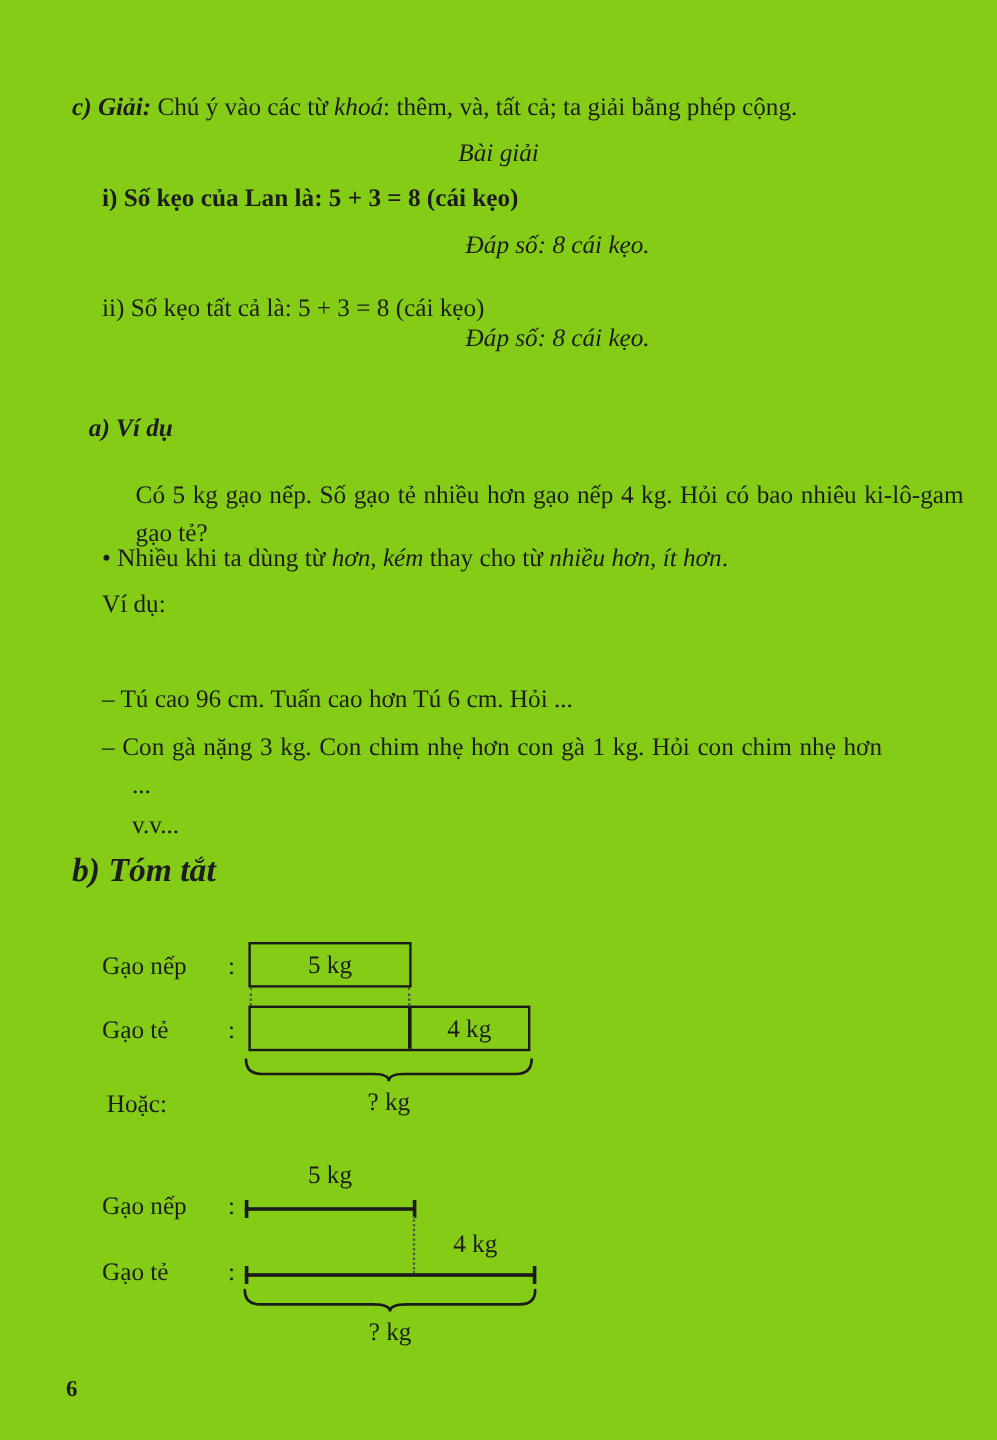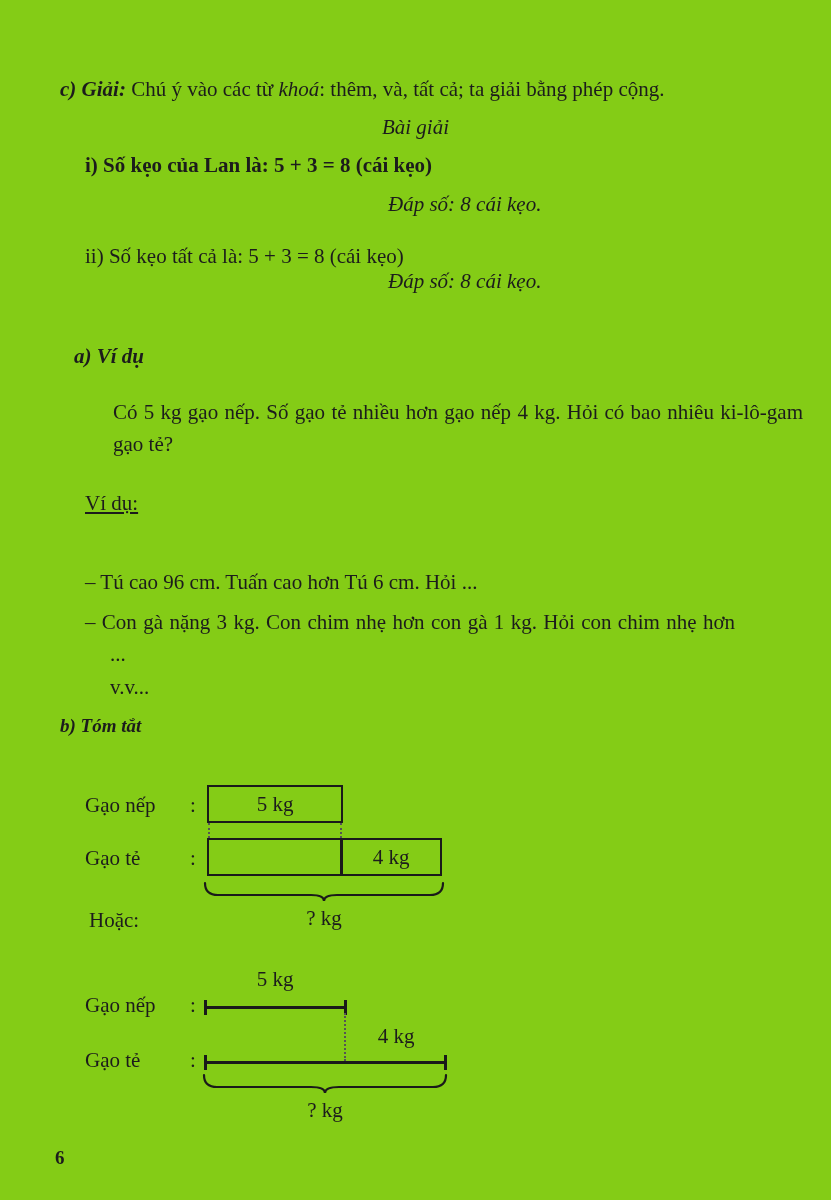--- a/index.html
+++ b/index.html
@@ -22,21 +22,21 @@
     white-space:pre-wrap;
   }
   .tj {
     position:absolute;
     font-size:21px;
     line-height:32px;
     text-align:justify;
   }
   .i  { font-style:italic; }
   .bi { font-weight:bold; font-style:italic; }
-  .u  { text-decoration:underline; }
+  .u  { }
   .center { text-align:center; }
   .heading { font-size:21.5px; font-weight:bold; }
   .box {
     position:absolute;
     border:2.5px solid #1a1a1a;
     display:flex; align-items:center; justify-content:center;
     font-size:21px;
     background:transparent;
   }
   .divider {
@@ -63,28 +63,29 @@
 
   <p class="t" style="top:241px;left:85px;">ii) Số kẹo tất cả là: 5 + 3 = 8 (cái kẹo)</p>
 
   <p class="t i" style="top:266px;left:388px;">Đáp số: 8 cái kẹo.</p>
 
 
   <p class="t bi" style="top:341px;left:74px;">a) Ví dụ</p>
 
   <p class="tj" style="top:396px;left:85px;width:690px;margin-left:28px;">Có 5 kg gạo nếp. Số gạo tẻ nhiều hơn gạo nếp 4 kg. Hỏi có bao nhiêu ki-lô-gam gạo tẻ?</p>
 
+  <p class="t" style="top:450px;left:85px;width:710px;"><span>•</span><span> Nhiều khi ta dùng từ </span><span class="i">hơn, kém</span><span> thay cho từ </span><span class="i">nhiều hơn, ít hơn</span><span>.</span></p>
 
   <p class="t u" style="top:488px;left:85px;">Ví dụ:</p>
 
   <p class="t" style="top:567px;left:85px;">– Tú cao 96 cm. Tuấn cao hơn Tú 6 cm. Hỏi ...</p>
   <p class="tj" style="top:606px;left:85px;width:650px;padding-left:25px;text-indent:-25px;">– Con gà nặng 3 kg. Con chim nhẹ hơn con gà 1 kg. Hỏi con chim nhẹ hơn ...</p>
   <p class="t" style="top:672px;left:110px;">v.v...</p>
 
-  <p class="t bi" style="top:710px;left:60px;font-size:19px;">b) Tóm tắt</p>
+  <p class="t bi" style="top:710px;left:60px;font-size:28px;">b) Tóm tắt</p>
 
   <span class="t" style="top:790px;left:85px;">Gạo nếp</span>
   <span class="t" style="top:790px;left:190px;">:</span>
   <div class="box" style="top:785px;left:207px;width:136px;height:38px;">
       <span>5 kg</span>
     </div>
 
   <div class="vdots" style="top:823px;left:208px;height:15px;"></div>
   <div class="vdots" style="top:823px;left:340px;height:15px;"></div>
 

